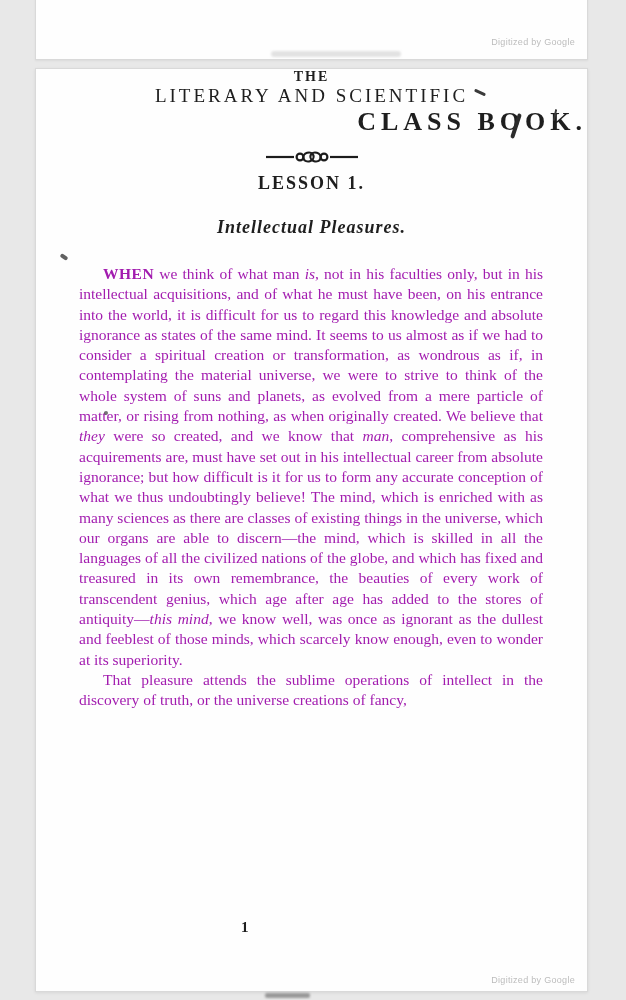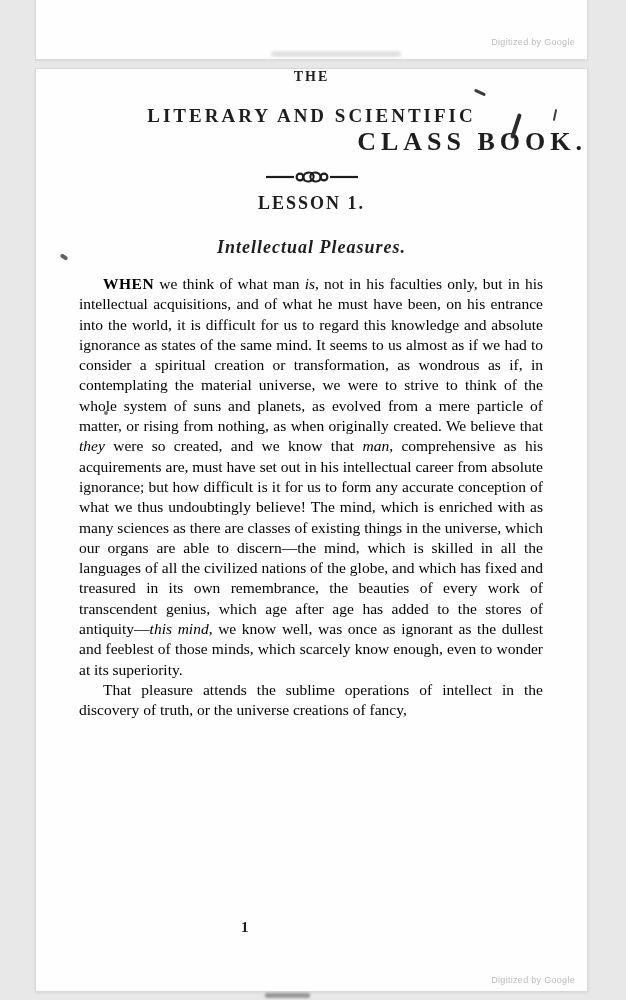--- a/index.html
+++ b/index.html
@@ -62,24 +62,23 @@
   .speck.s4 { left:24px;  top:186px; width:8px;  height:4px; transform:rotate(35deg); opacity:0.8; }
   .speck.s5 { left:68px;  top:342px; width:4px;  height:4px; border-radius:50%; opacity:0.7; }
 
   .pretitle {
     text-align:center;
     font-size:14px;
     font-weight:bold;
     letter-spacing:2px;
   }
   .title-line1 {
-    margin-top:20px;
     text-align:center;
     font-size:19px;
-    font-weight:bold;
+    font-weight:normal;
     letter-spacing:3px;
   }
   .title-line2 {
     text-align:right;
     font-size:26px;
     font-weight:bold;
     letter-spacing:5px;
   }
   .ornament {
     margin-top:12px;
@@ -102,26 +101,26 @@
     letter-spacing:1px;
   }
   .vocab {
     margin:14px 0 0 66px;
     font-size:14.5px;
     font-weight:bold;
     line-height:20px;
     letter-spacing:0.2px;
   }
   .body-text {
-    margin:16px 0 0 43px;
+    margin:26px 0 0 43px;
     width:464px;
     font-size:15.5px;
     line-height:20.3px;
     text-align:justify;
-    color:#000000;
+    color:#a21caf;
   }
   .body-para { text-indent:24px; }
   .body-para span.italic { font-style:italic; }
   .body-para span.lead-caps { font-weight:bold; letter-spacing:0.5px; }
   .page-number {
     position:absolute;
     left:205px;
     top:850px;
     font-size:15px;
     font-weight:bold;

